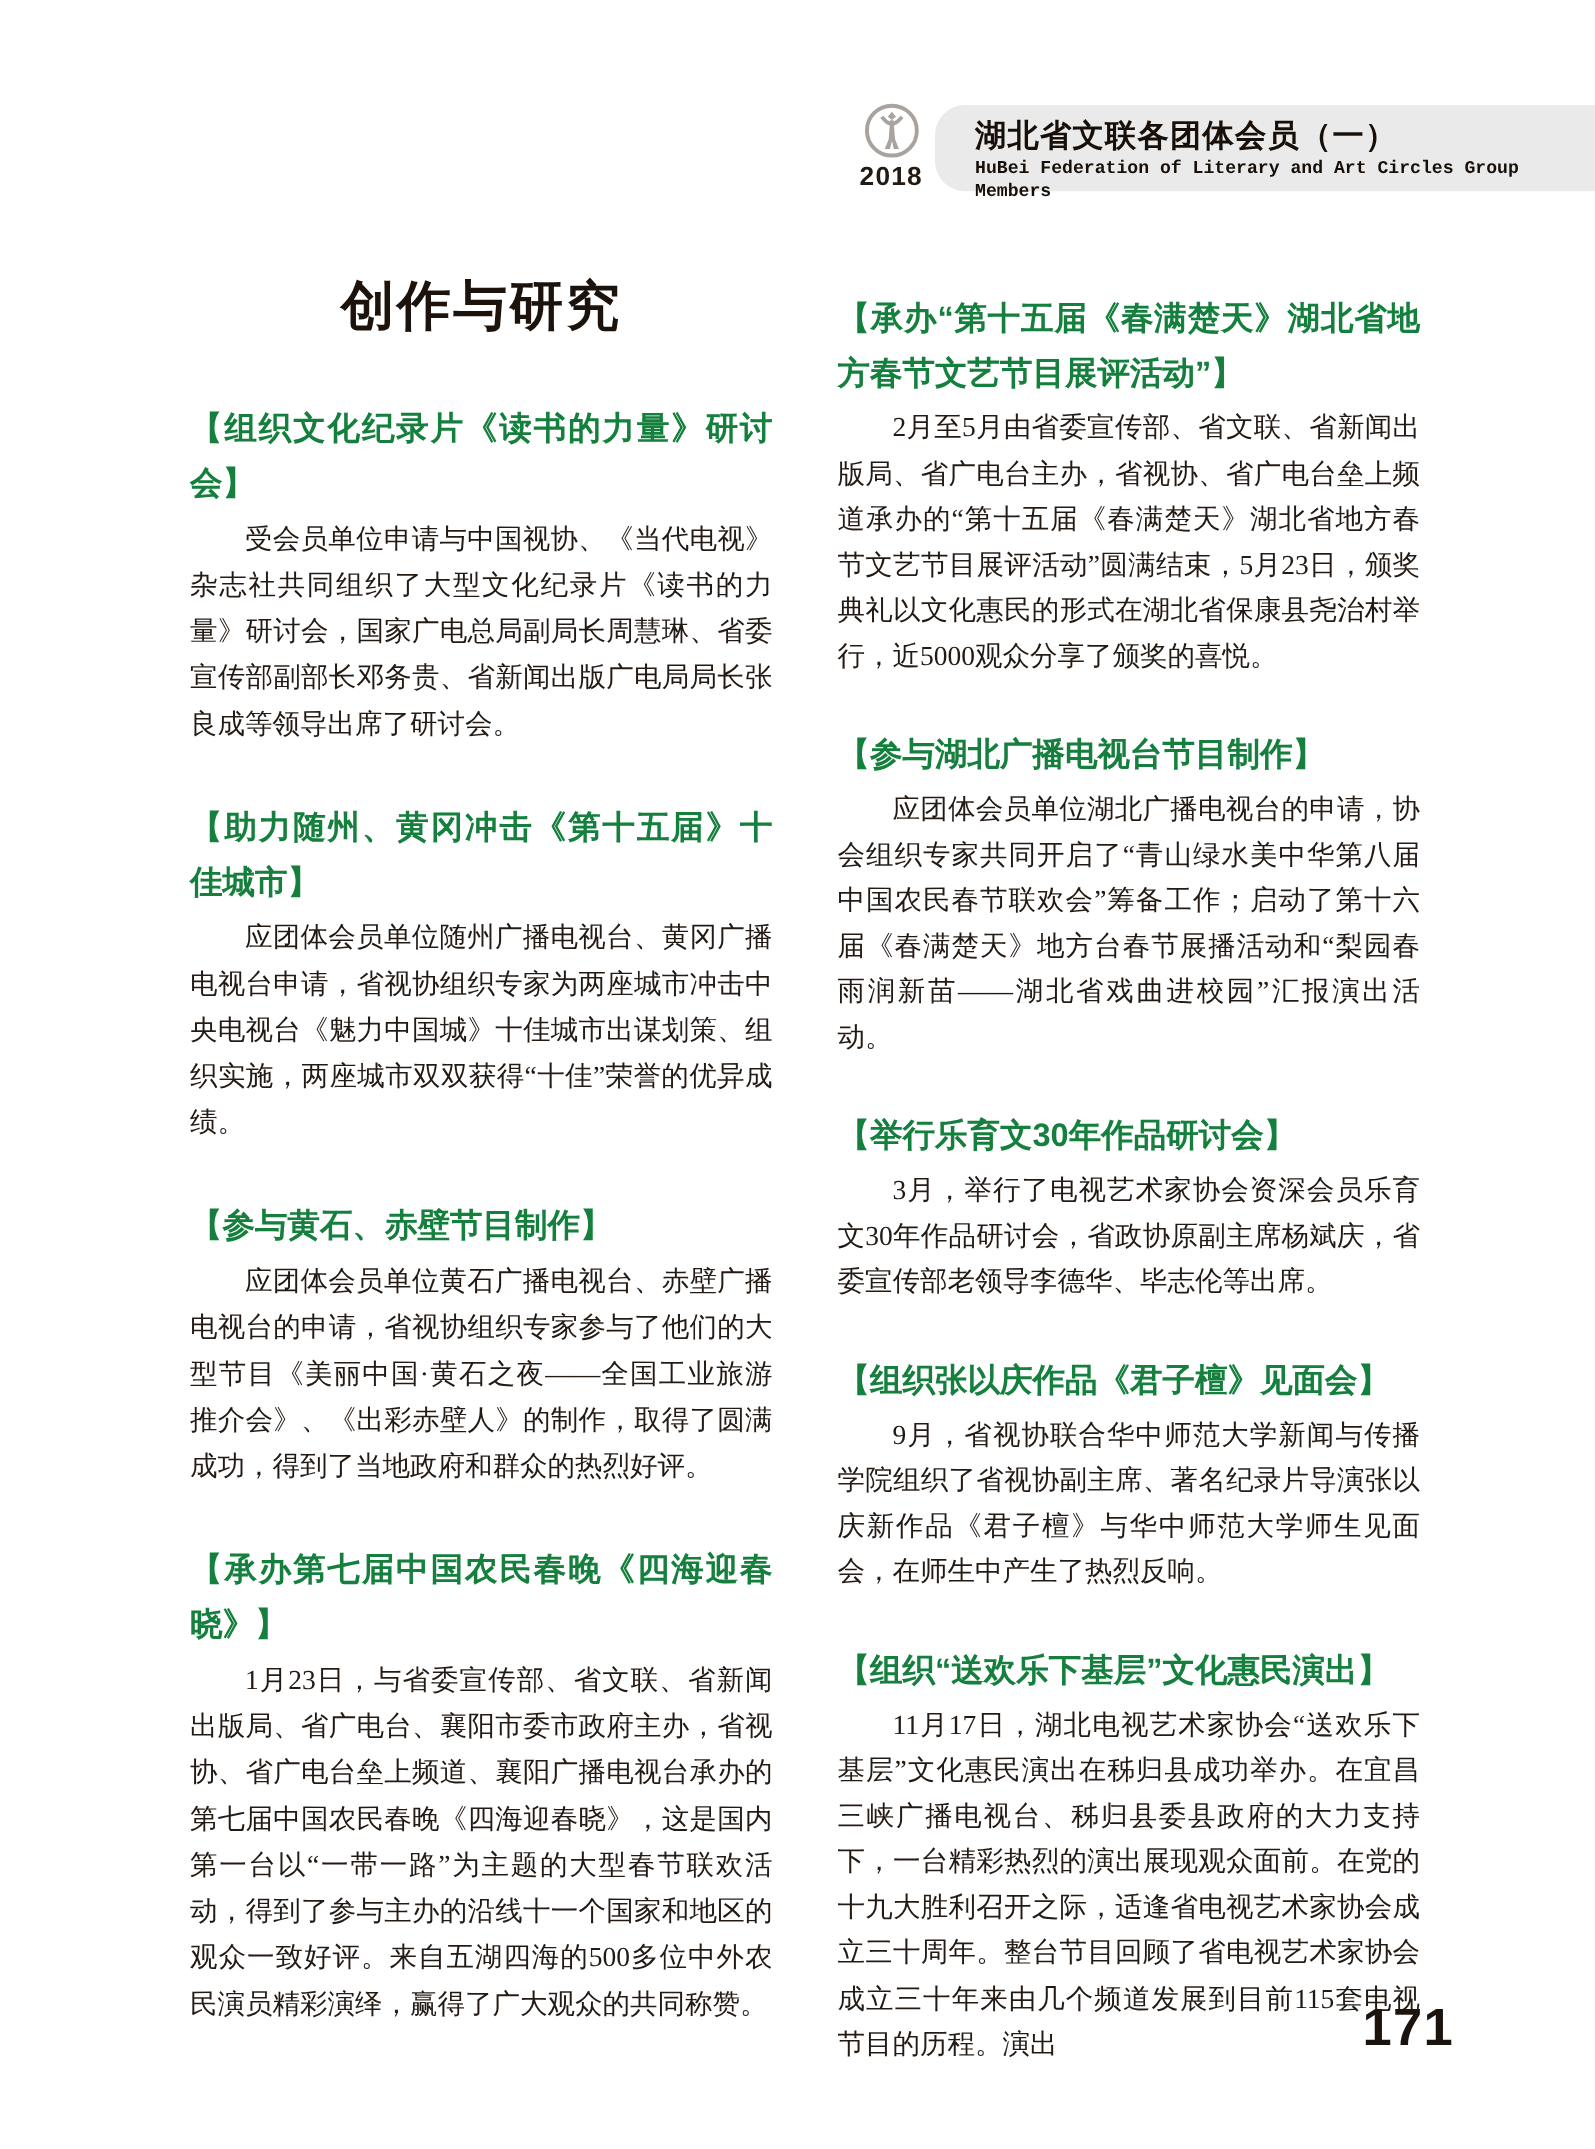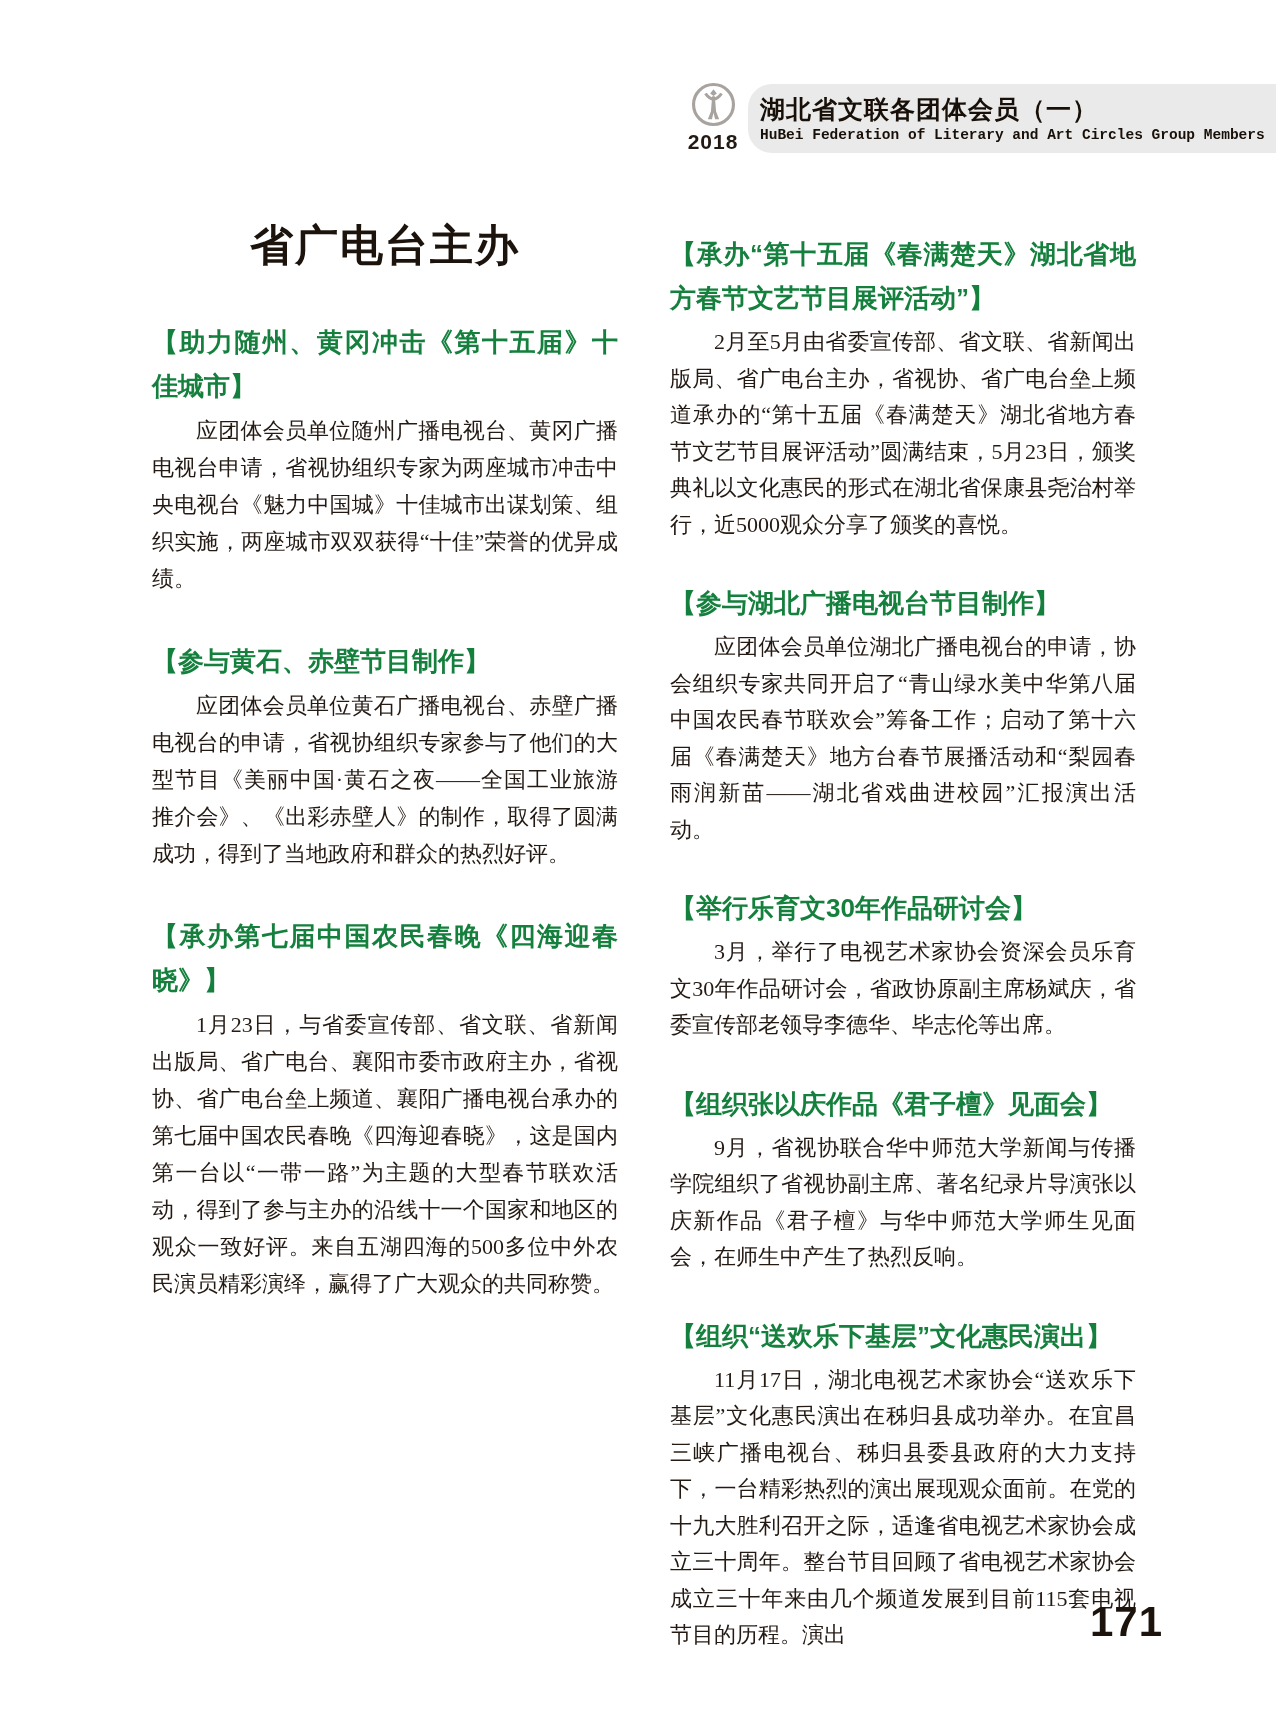--- a/index.html
+++ b/index.html
@@ -30,21 +30,21 @@
     letter-spacing:1px;
     color:#241a14;
   }
   .header-bar {
     position:absolute;
     left:748px; top:84px;
     width:528px; height:69px;
     background:#eaeaea;
     border-radius:24px 0 0 24px;
     box-sizing:border-box;
-    padding:11px 10px 0 12px;
+    padding:11px 10px 0 32px;
   }
   .header-title-cn {
     font-family:"Liberation Sans","DejaVu Sans",sans-serif;
     font-weight:bold;
     font-size:25px;
     line-height:28px;
     color:#181008;
     letter-spacing:1px;
   }
   .header-title-en {
@@ -125,22 +125,26 @@
       </span>
       <span class="logo-year">2018</span>
     </div>
     <div class="header-bar">
       <div class="header-title-cn">湖北省文联各团体会员（一）</div>
       <div class="header-title-en">HuBei Federation of Literary and Art Circles Group Members</div>
     </div>
   </div>
 
   <section class="col col-left">
-    <h1 class="doc-title">省广电台主办</h1>
+    <h1 class="doc-title">创作与研究</h1>
 
+    <article class="entry">
+      <h2 class="entry-heading">【组织文化纪录片《读书的力量》研讨会】</h2>
+      <p class="entry-body">受会员单位申请与中国视协、《当代电视》杂志社共同组织了大型文化纪录片《读书的力量》研讨会，国家广电总局副局长周慧琳、省委宣传部副部长邓务贵、省新闻出版广电局局长张良成等领导出席了研讨会。</p>
+    </article>
 
     <article class="entry">
       <h2 class="entry-heading">【助力随州、黄冈冲击《第十五届》十佳城市】</h2>
       <p class="entry-body">应团体会员单位随州广播电视台、黄冈广播电视台申请，省视协组织专家为两座城市冲击中央电视台《魅力中国城》十佳城市出谋划策、组织实施，两座城市双双获得“十佳”荣誉的优异成绩。</p>
     </article>
 
     <article class="entry">
       <h2 class="entry-heading">【参与黄石、赤壁节目制作】</h2>
       <p class="entry-body">应团体会员单位黄石广播电视台、赤壁广播电视台的申请，省视协组织专家参与了他们的大型节目《美丽中国·黄石之夜——全国工业旅游推介会》、《出彩赤壁人》的制作，取得了圆满成功，得到了当地政府和群众的热烈好评。</p>
     </article>

